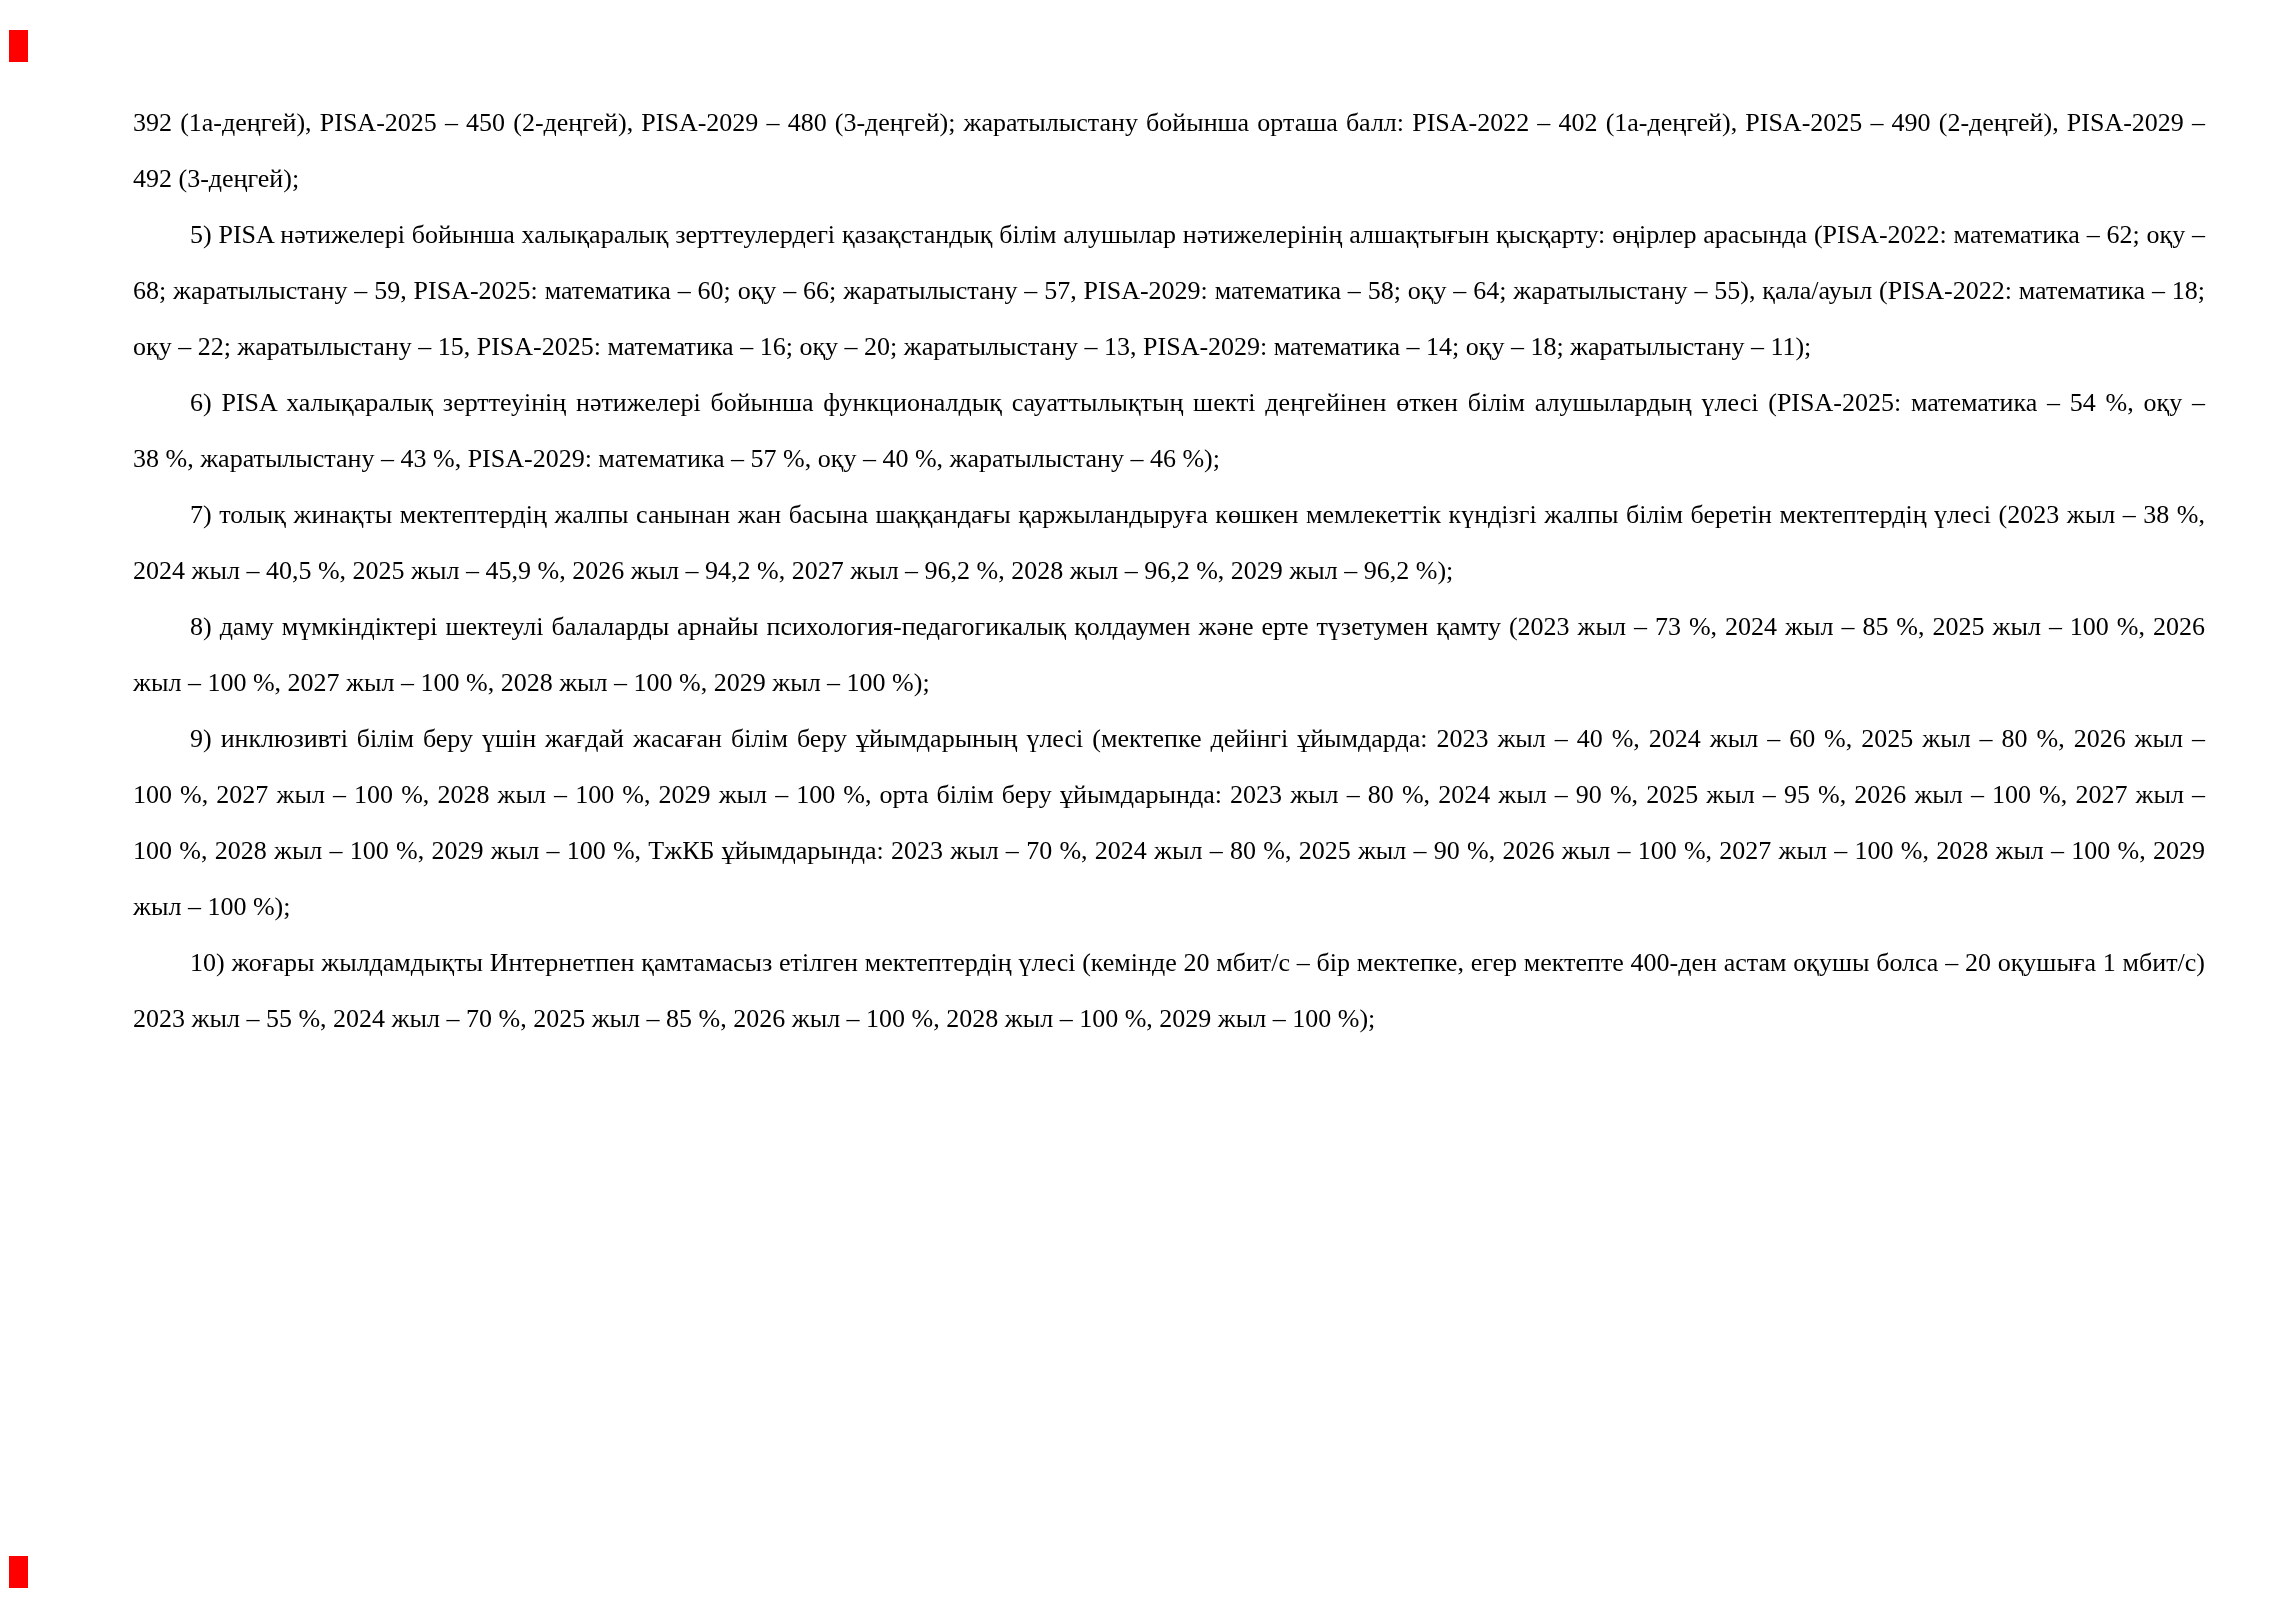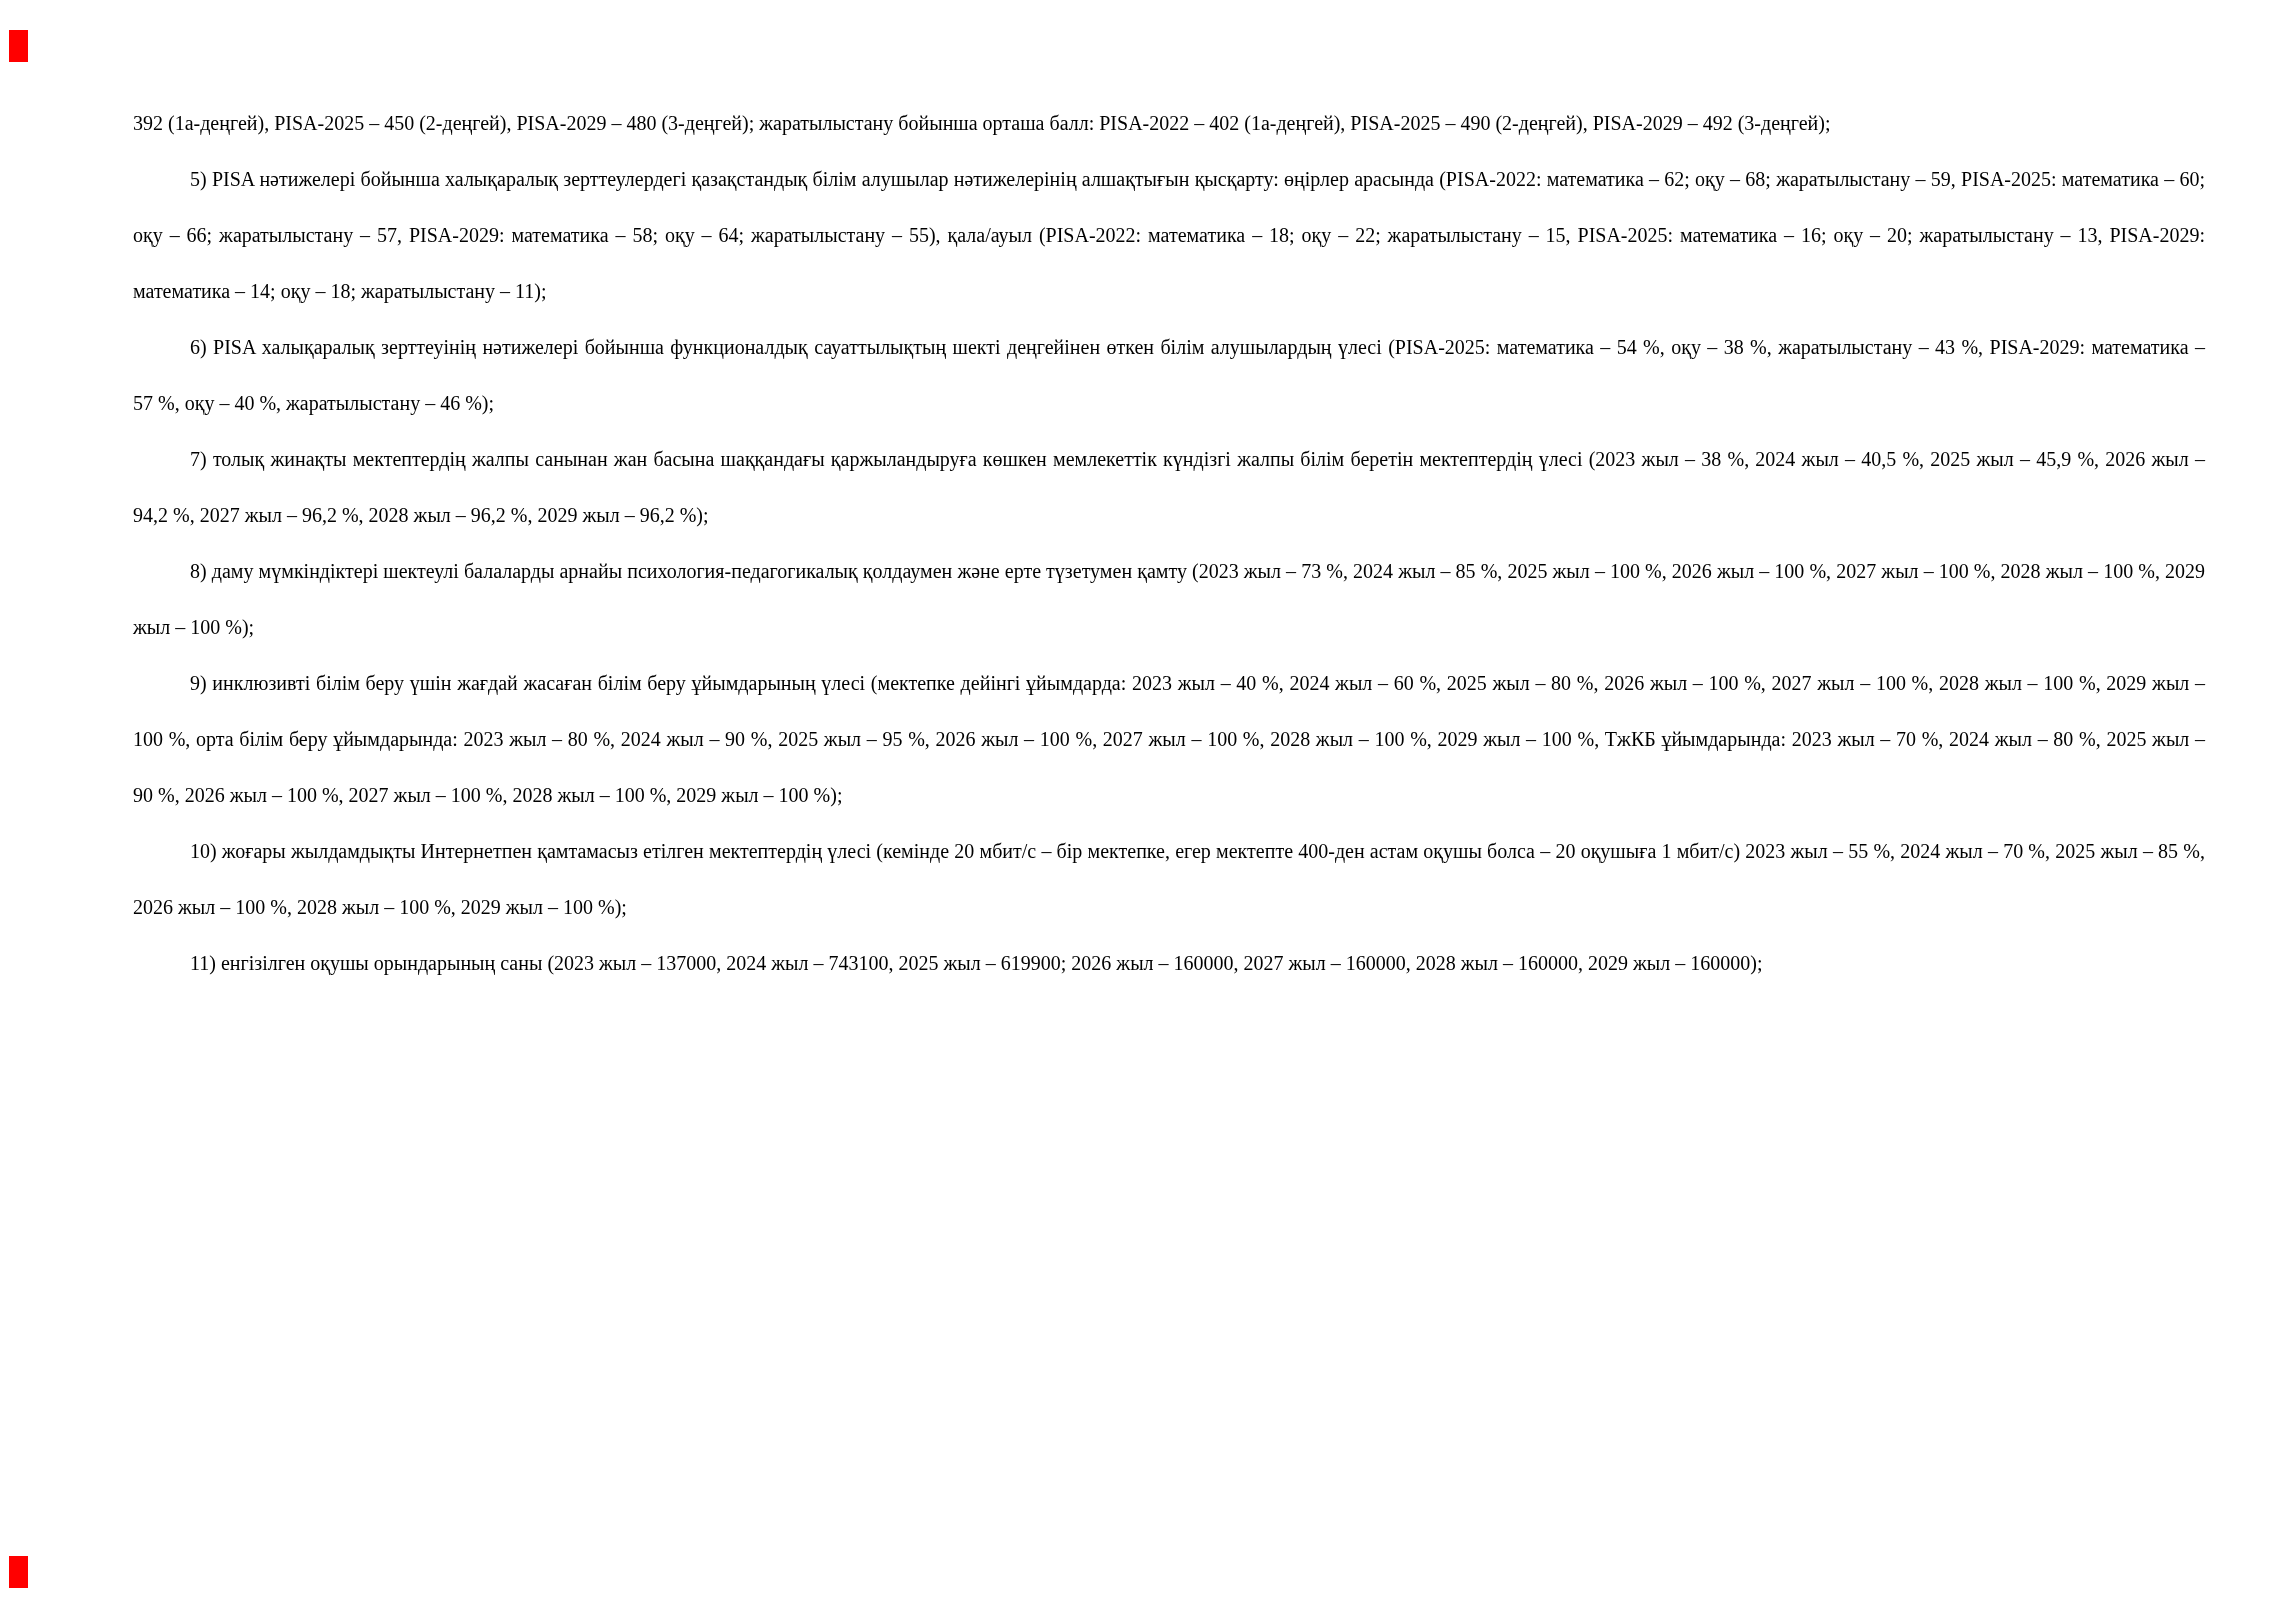--- a/index.html
+++ b/index.html
@@ -14,21 +14,21 @@
     background: #ffffff;
     overflow: hidden;
     font-family: "Liberation Serif", "DejaVu Serif", serif;
   }
   .content {
     position: absolute;
     left: 133px;
     top: 95px;
     width: 2072px;
     color: #000000;
-    font-size: 20px;
+    font-size: 26px;
     line-height: 56px;
     text-align: justify;
   }
   .content p {
     margin: 0;
     padding: 0;
     text-indent: 57px;
   }
   .content p.no-indent {
     text-indent: 0;
@@ -52,17 +52,16 @@
   <div class="edge-mark bottom"></div>
 
   <div class="content">
     <p class="no-indent">392 (1а-деңгей), PISA-2025 – 450 (2-деңгей), PISA-2029 – 480 (3-деңгей); жаратылыстану бойынша орташа балл: PISA-2022 – 402 (1а-деңгей), PISA-2025 – 490 (2-деңгей), PISA-2029 – 492 (3-деңгей);</p>
     <p>5) PISA нәтижелері бойынша халықаралық зерттеулердегі қазақстандық білім алушылар нәтижелерінің алшақтығын қысқарту: өңірлер арасында (PISA-2022: математика – 62; оқу – 68; жаратылыстану – 59, PISA-2025: математика – 60; оқу – 66; жаратылыстану – 57, PISA-2029: математика – 58; оқу – 64; жаратылыстану – 55), қала/ауыл (PISA-2022: математика – 18; оқу – 22; жаратылыстану – 15, PISA-2025: математика – 16; оқу – 20; жаратылыстану – 13, PISA-2029: математика – 14; оқу – 18; жаратылыстану – 11);</p>
     <p>6) PISA халықаралық зерттеуінің нәтижелері бойынша функционалдық сауаттылықтың шекті деңгейінен өткен білім алушылардың үлесі (PISA-2025: математика – 54&nbsp;%, оқу – 38&nbsp;%, жаратылыстану – 43&nbsp;%, PISA-2029: математика – 57&nbsp;%, оқу – 40&nbsp;%, жаратылыстану – 46&nbsp;%);</p>
     <p>7) толық жинақты мектептердің жалпы санынан жан басына шаққандағы қаржыландыруға көшкен мемлекеттік күндізгі жалпы білім беретін мектептердің үлесі (2023 жыл – 38&nbsp;%, 2024 жыл – 40,5&nbsp;%, 2025 жыл – 45,9&nbsp;%, 2026 жыл – 94,2&nbsp;%, 2027 жыл – 96,2&nbsp;%, 2028 жыл – 96,2&nbsp;%, 2029 жыл – 96,2&nbsp;%);</p>
     <p>8) даму мүмкіндіктері шектеулі балаларды арнайы психология-педагогикалық қолдаумен және ерте түзетумен қамту (2023 жыл – 73&nbsp;%, 2024 жыл – 85&nbsp;%, 2025 жыл – 100&nbsp;%, 2026 жыл – 100&nbsp;%, 2027 жыл – 100&nbsp;%, 2028 жыл – 100&nbsp;%, 2029 жыл – 100&nbsp;%);</p>
     <p>9) инклюзивті білім беру үшін жағдай жасаған білім беру ұйымдарының үлесі (мектепке дейінгі ұйымдарда: 2023 жыл – 40&nbsp;%, 2024 жыл – 60&nbsp;%, 2025 жыл – 80&nbsp;%, 2026 жыл – 100&nbsp;%, 2027 жыл – 100&nbsp;%, 2028 жыл – 100&nbsp;%, 2029 жыл – 100&nbsp;%, орта білім беру ұйымдарында: 2023 жыл – 80&nbsp;%, 2024 жыл – 90&nbsp;%, 2025 жыл – 95&nbsp;%, 2026 жыл – 100&nbsp;%, 2027 жыл – 100&nbsp;%, 2028 жыл – 100&nbsp;%, 2029 жыл – 100&nbsp;%, ТжКБ ұйымдарында: 2023 жыл – 70&nbsp;%, 2024 жыл – 80&nbsp;%, 2025 жыл – 90&nbsp;%, 2026 жыл – 100&nbsp;%, 2027 жыл – 100&nbsp;%, 2028 жыл – 100&nbsp;%, 2029 жыл – 100&nbsp;%);</p>
     <p>10) жоғары жылдамдықты Интернетпен қамтамасыз етілген мектептердің үлесі (кемінде 20 мбит/с – бір мектепке, егер мектепте 400-ден астам оқушы болса – 20 оқушыға 1 мбит/с) 2023 жыл – 55&nbsp;%, 2024 жыл – 70&nbsp;%, 2025 жыл – 85&nbsp;%, 2026 жыл – 100&nbsp;%, 2028 жыл – 100&nbsp;%, 2029 жыл – 100&nbsp;%);</p>
-    <p>11) енгізілген оқушы орындарының саны (2023 жыл – 137000, 2024 жыл – 743100, 2025 жыл – 619900; 2026 жыл – 160000, 2027 жыл – 160000, 2028 жыл – 160000, 2029 жыл – 160000);</p>
   </div>
 
 </div>
 
 
 </body></html>

